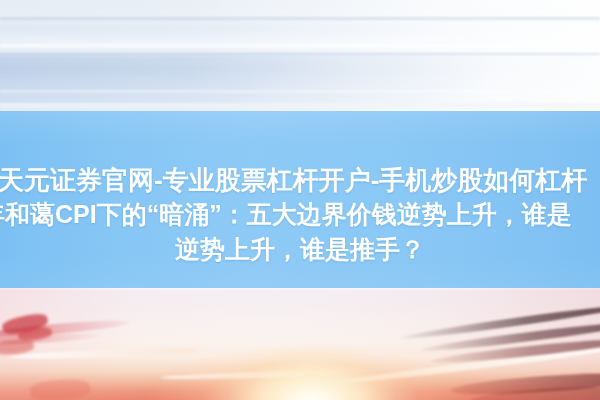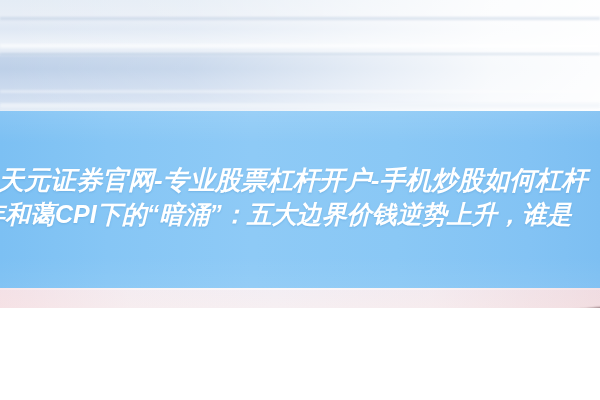--- a/index.html
+++ b/index.html
@@ -8,24 +8,23 @@
     padding: 0;
     background: #ffffff;
   }
   body {
     font-family: "Liberation Sans", sans-serif;
   }
 
   #banner {
     position: relative;
     width: 600px;
-    height: 308px;
+    height: 400px;
     overflow: hidden;
     background: #dfe7f2;
-    font-style: italic;
   }
 
   
   .sky-top {
     position: absolute;
     left: 0;
     top: 0;
     width: 600px;
     height: 111px;
     background:
@@ -294,20 +293,21 @@
     <div class="sky-top-streak sts3"></div>
     <div class="sky-top-streak sts4"></div>
     <div class="sky-top-streak sts5"></div>
   </div>
 
   <div class="blue-band"></div>
 
   <div class="title-stack">
     <div class="tline tline-1">天元证券官网-专业股票杠杆开户-手机炒股如何杠杆</div>
     <div class="tline tline-2">年和蔼CPI下的“暗涌”：五大边界价钱逆势上升，谁是</div>
+    <div class="tline tline-3">逆势上升，谁是推手？</div>
   </div>
 
   <div class="sunset">
     <div class="horizon-line"></div>
     <div class="sunset-haze"></div>
     <div class="glow-core"></div>
 
     <div class="cloud-streak cs-a"></div>
     <div class="cloud-streak cs-b"></div>
     <div class="cloud-streak cs-c"></div>

